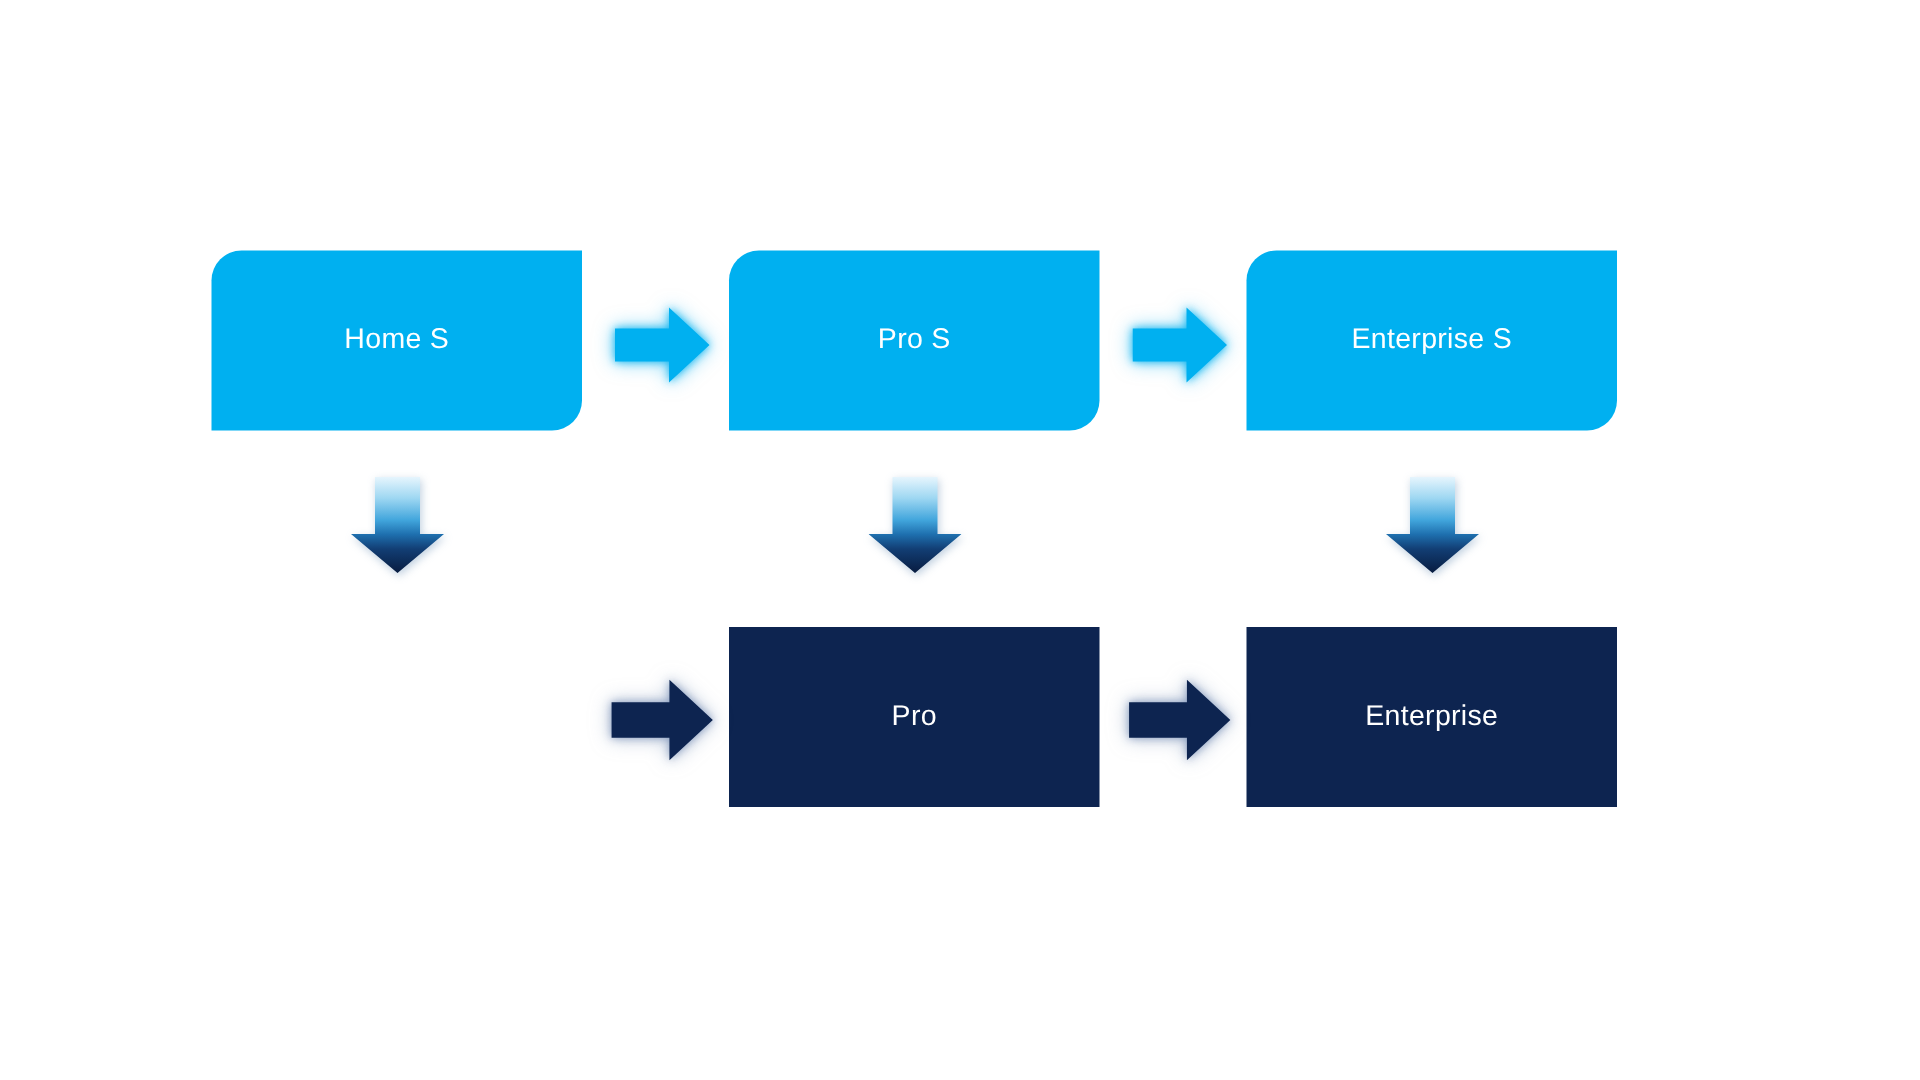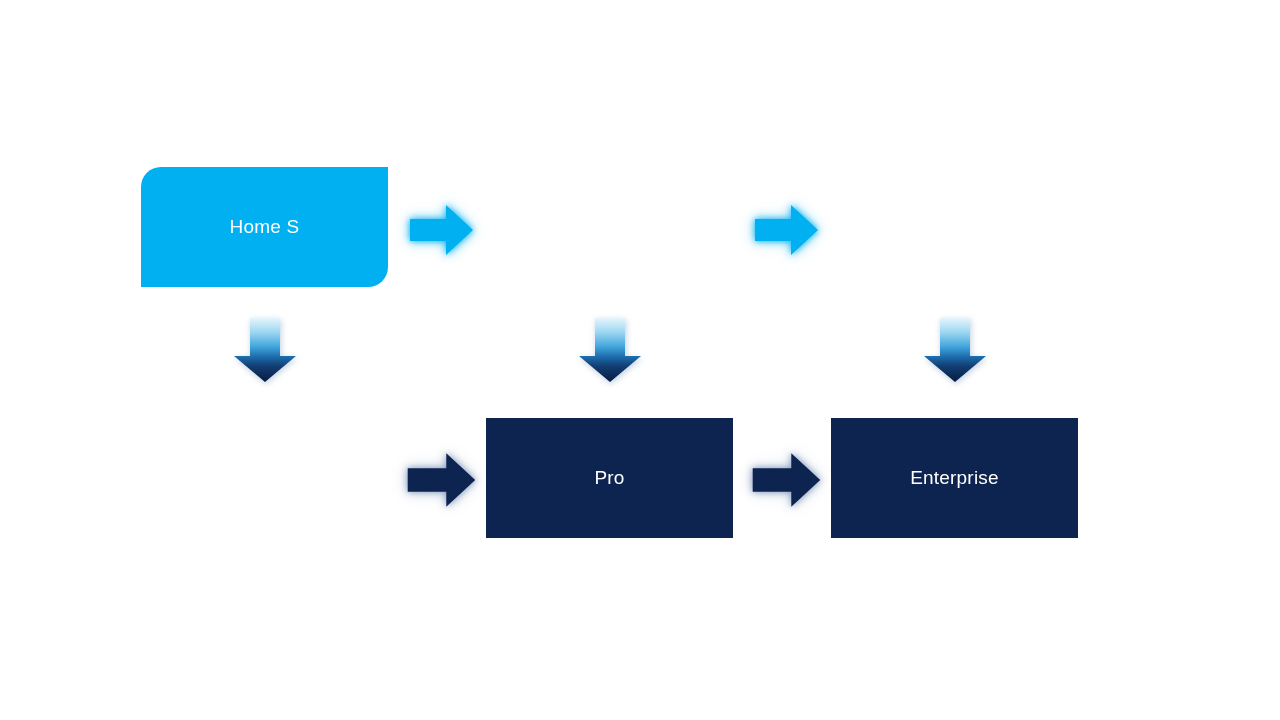--- a/index.html
+++ b/index.html
@@ -70,20 +70,26 @@
         <stop offset="60%" stop-color="#1e6fae"></stop>
         <stop offset="75%" stop-color="#123e74"></stop>
         <stop offset="100%" stop-color="#081c40"></stop>
       </linearGradient>
     </defs>
   </svg>
 
   <div class="box top c1">
     <span class="box-label">Home S</span>
   </div>
+  <div class="box top c2">
+    <span class="box-label">Pro S</span>
+  </div>
+  <div class="box top c3">
+    <span class="box-label">Enterprise S</span>
+  </div>
 
   <svg class="arrow ar-top g1" viewBox="0 0 64 56">
     <polygon points="0,17 36,17 36,3 63,28 36,53 36,39 0,39" fill="#00b0f0"></polygon>
   </svg>
   <svg class="arrow ar-top g2" viewBox="0 0 64 56">
     <polygon points="0,17 36,17 36,3 63,28 36,53 36,39 0,39" fill="#00b0f0"></polygon>
   </svg>
 
   <svg class="arrow ar-down d1" viewBox="0 0 62 64">
     <polygon points="16,0 46,0 46,38 62,38 31,64 0,38 16,38" fill="url(#downArrowGradient)"></polygon>

